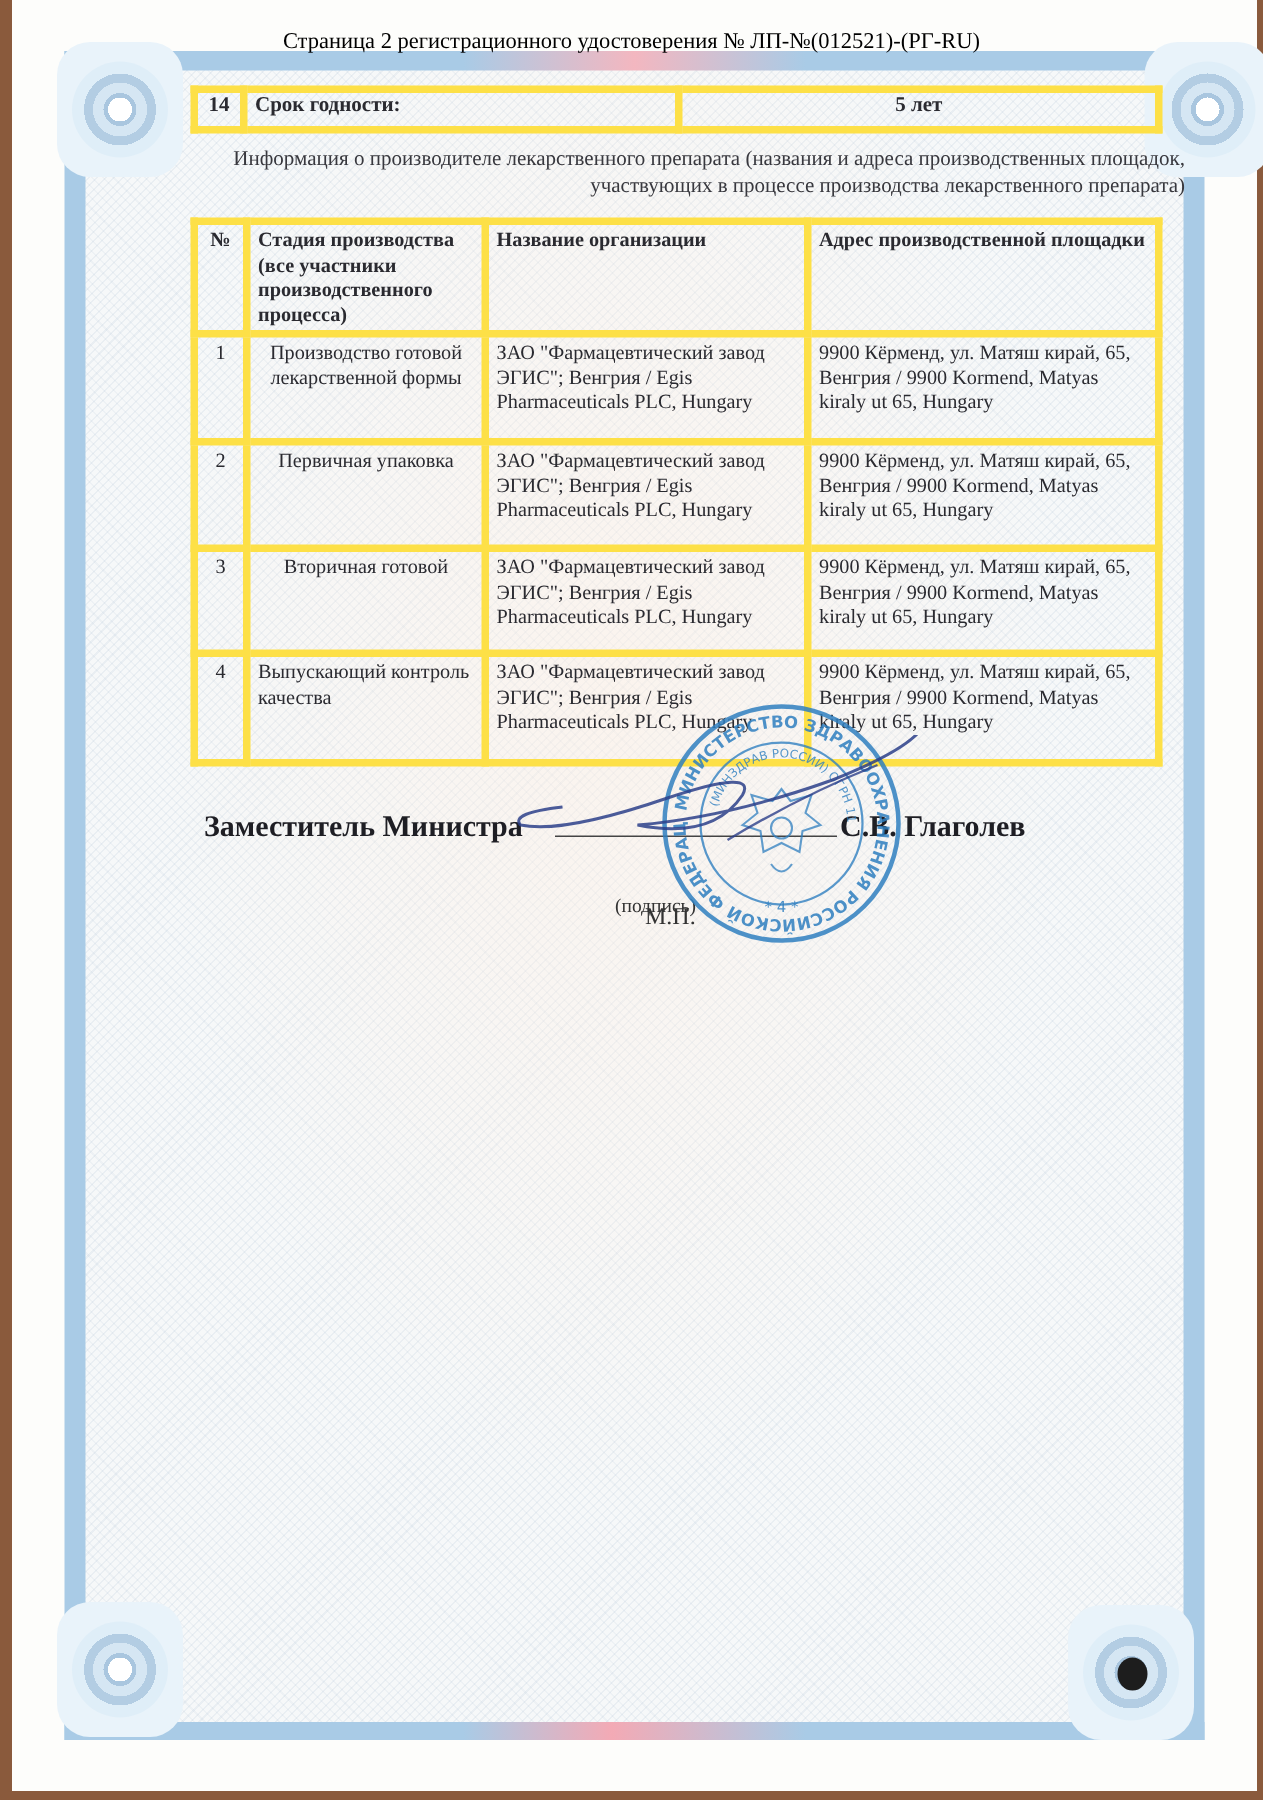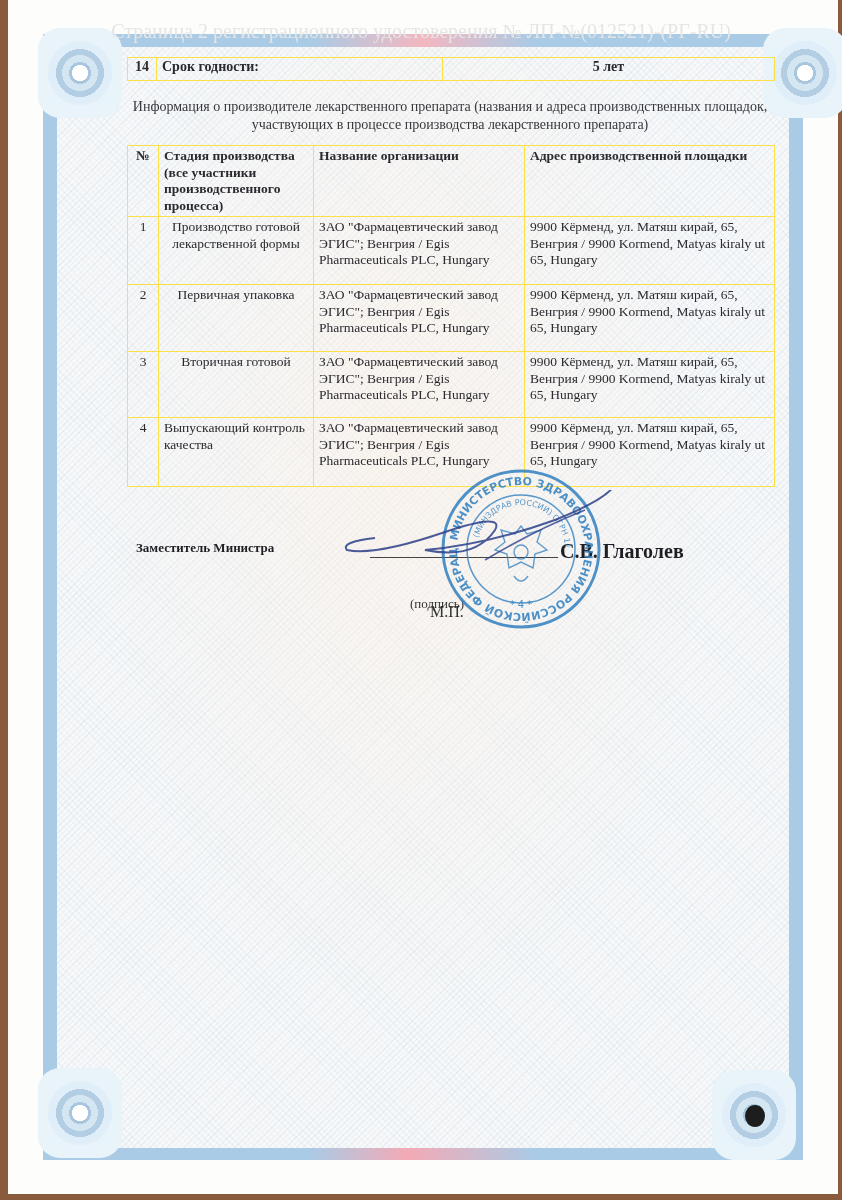--- a/index.html
+++ b/index.html
@@ -43,49 +43,49 @@
   .ros-tr { left:763px; top:28px; }
   .ros-bl { left:38px; top:1068px; }
   .ros-br { left:712px; top:1070px; }
   .punch-hole {
     position:absolute; left:745px; top:1105px; width:20px; height:22px;
     border-radius:50%; background:#1d1d1d;
   }
 
   .page-title {
     position:absolute; left:0; width:842px; top:20px; text-align:center;
-    font-size:20px; color:#e5e5e5;
+    font-size:15px; color:#000000;
   }
   table { border-collapse:collapse; position:absolute; }
-  td, th { border:1px solid #fde047; vertical-align:top; }
+  td, th { border:5px solid #fde047; vertical-align:top; }
   .shelf-table { left:127px; top:57px; width:648px; font-size:14px; }
   .shelf-table td { height:20px; padding:1px 5px;font-weight:bold; }
   .shelf-table .num { width:18px; font-weight:bold; text-align:center; }
   .shelf-table .lbl { width:275px; font-weight:bold; }
   .shelf-table .val { text-align:center; }
 
   .info-text {
     position:absolute; left:110px; width:680px; top:98px;
-    text-align:center; font-size:14px; line-height:18px; color:#38383e;
+    text-align:right; font-size:14px; line-height:18px; color:#38383e;
   }
 
   .mfr-table { left:127px; top:145px; width:648px; font-size:13.5px; line-height:16.5px; }
   .mfr-table th { font-weight:bold; text-align:left; padding:2px 5px; height:66px; }
   .mfr-table td { padding:2px 5px; }
   .mfr-table .c-num { width:20px; text-align:center; }
   .mfr-table .c-stage { width:144px; }
   .mfr-table .c-org { width:200px; }
   .mfr-table .c-addr { }
   .mfr-table tr.r1 td { height:63px; }
   .mfr-table tr.r2 td { height:62px; }
   .mfr-table tr.r3 td { height:61px; }
   .mfr-table tr.r4 td { height:64px; }
   .mfr-table td.c-stage.center { text-align:center;font-family:Liberation Serif, serif; }
 
-  .sig-role { position:absolute; left:136px; top:540px; font-weight:bold; font-size:13px; color:#1e1e24; }
+  .sig-role { position:absolute; left:136px; top:540px; font-weight:bold; font-size:20px; color:#1e1e24; }
   .sig-name { position:absolute; left:560px; top:540px; font-weight:bold; font-size:20px; color:#1e1e24; }
   .sig-line { position:absolute; left:370px; top:557px; width:188px; border-top:1px solid #444; }
   .sig-caption { position:absolute; left:410px; top:596px; font-size:13px; color:#333; }
   .seal-label { position:absolute; left:430px; top:603px; font-size:16px; color:#333; }
 
   .signature { position:absolute; left:335px; top:490px; width:300px; height:110px; }
   .stamp { position:absolute; left:440px; top:468px; width:162px; height:162px; }
 </style>
 </head>
 <body>

